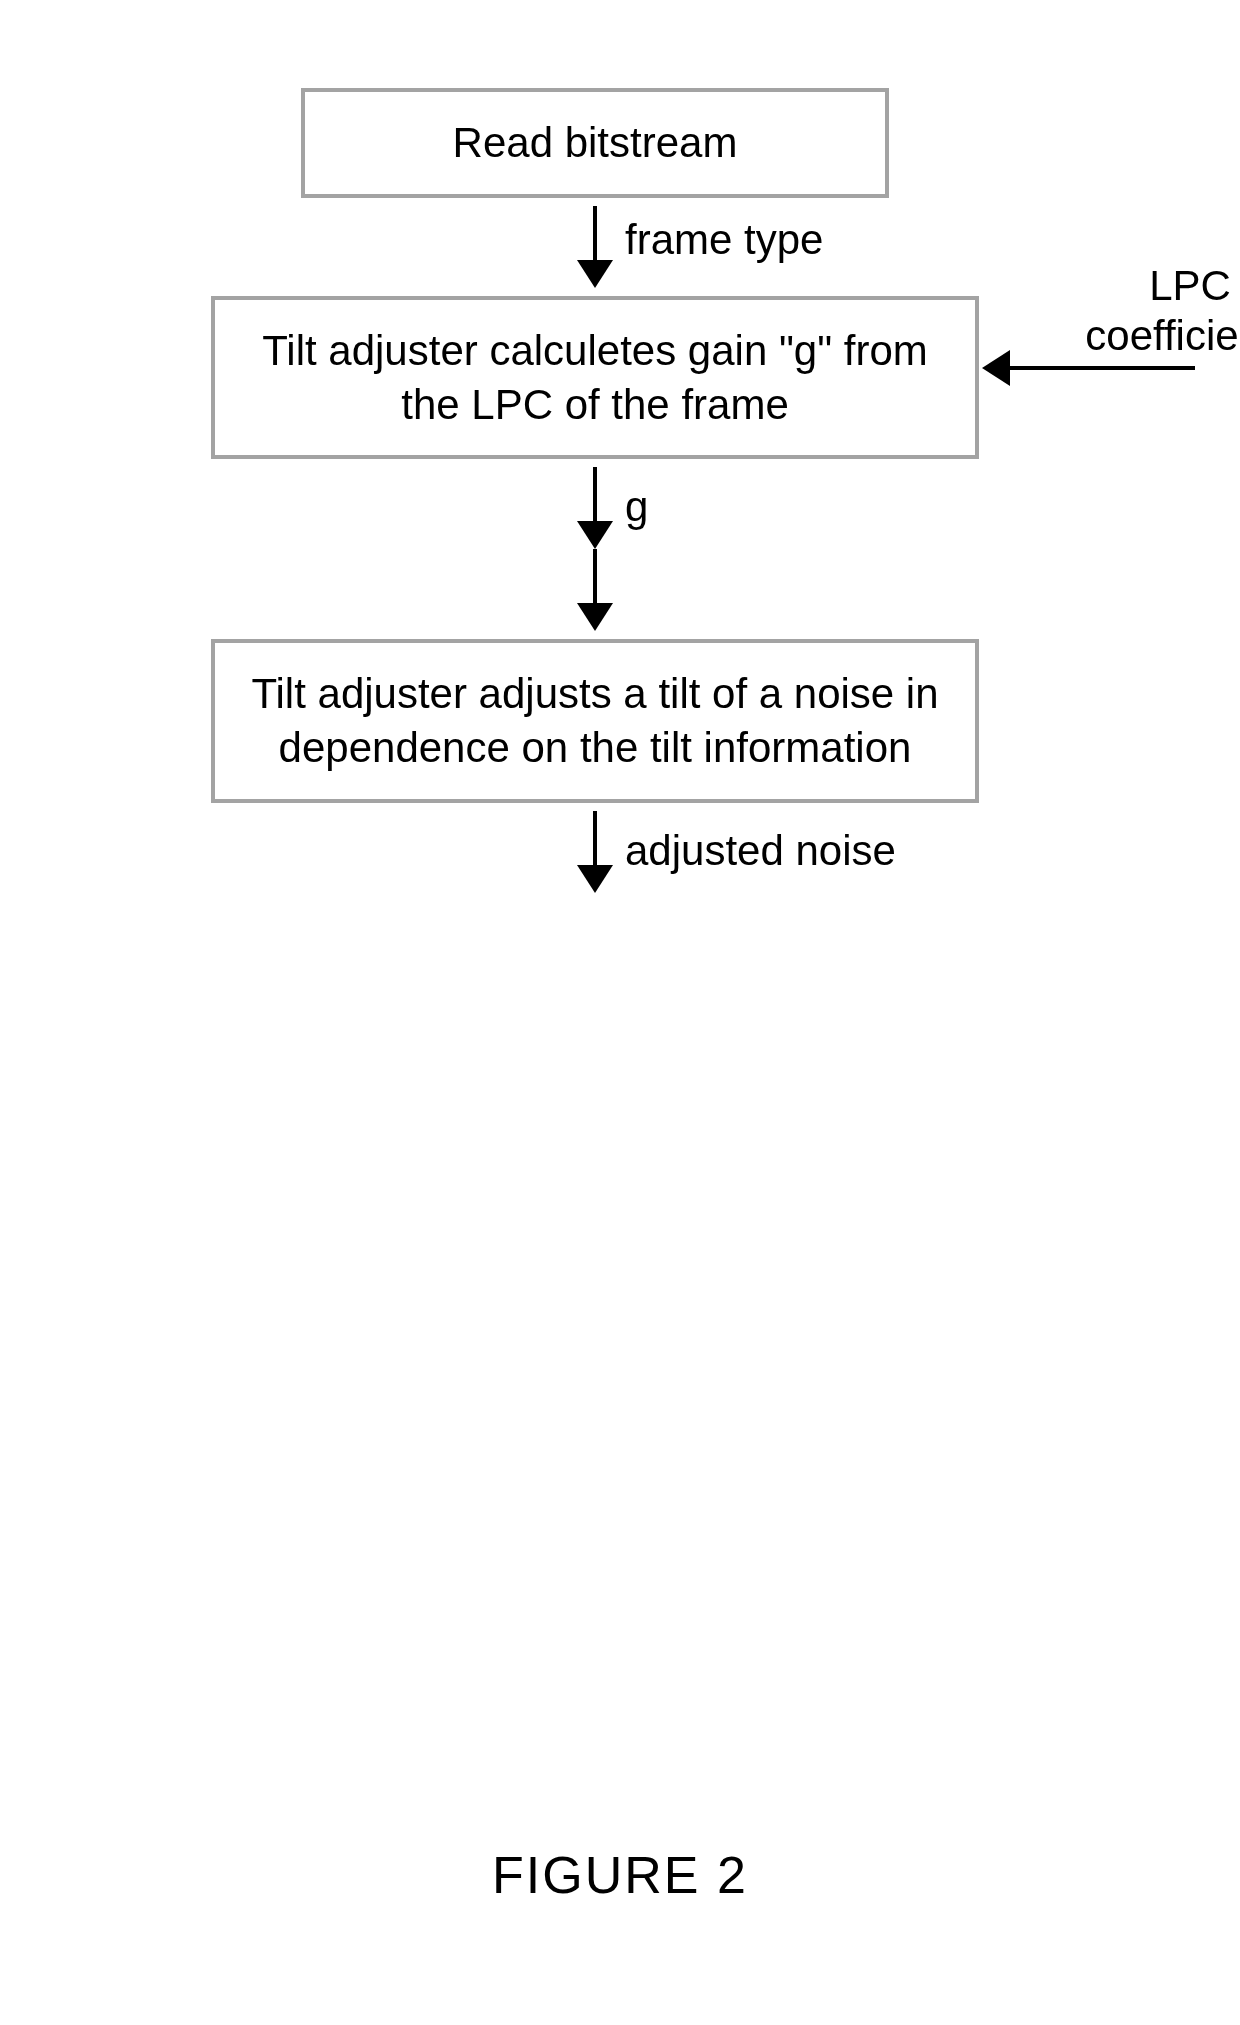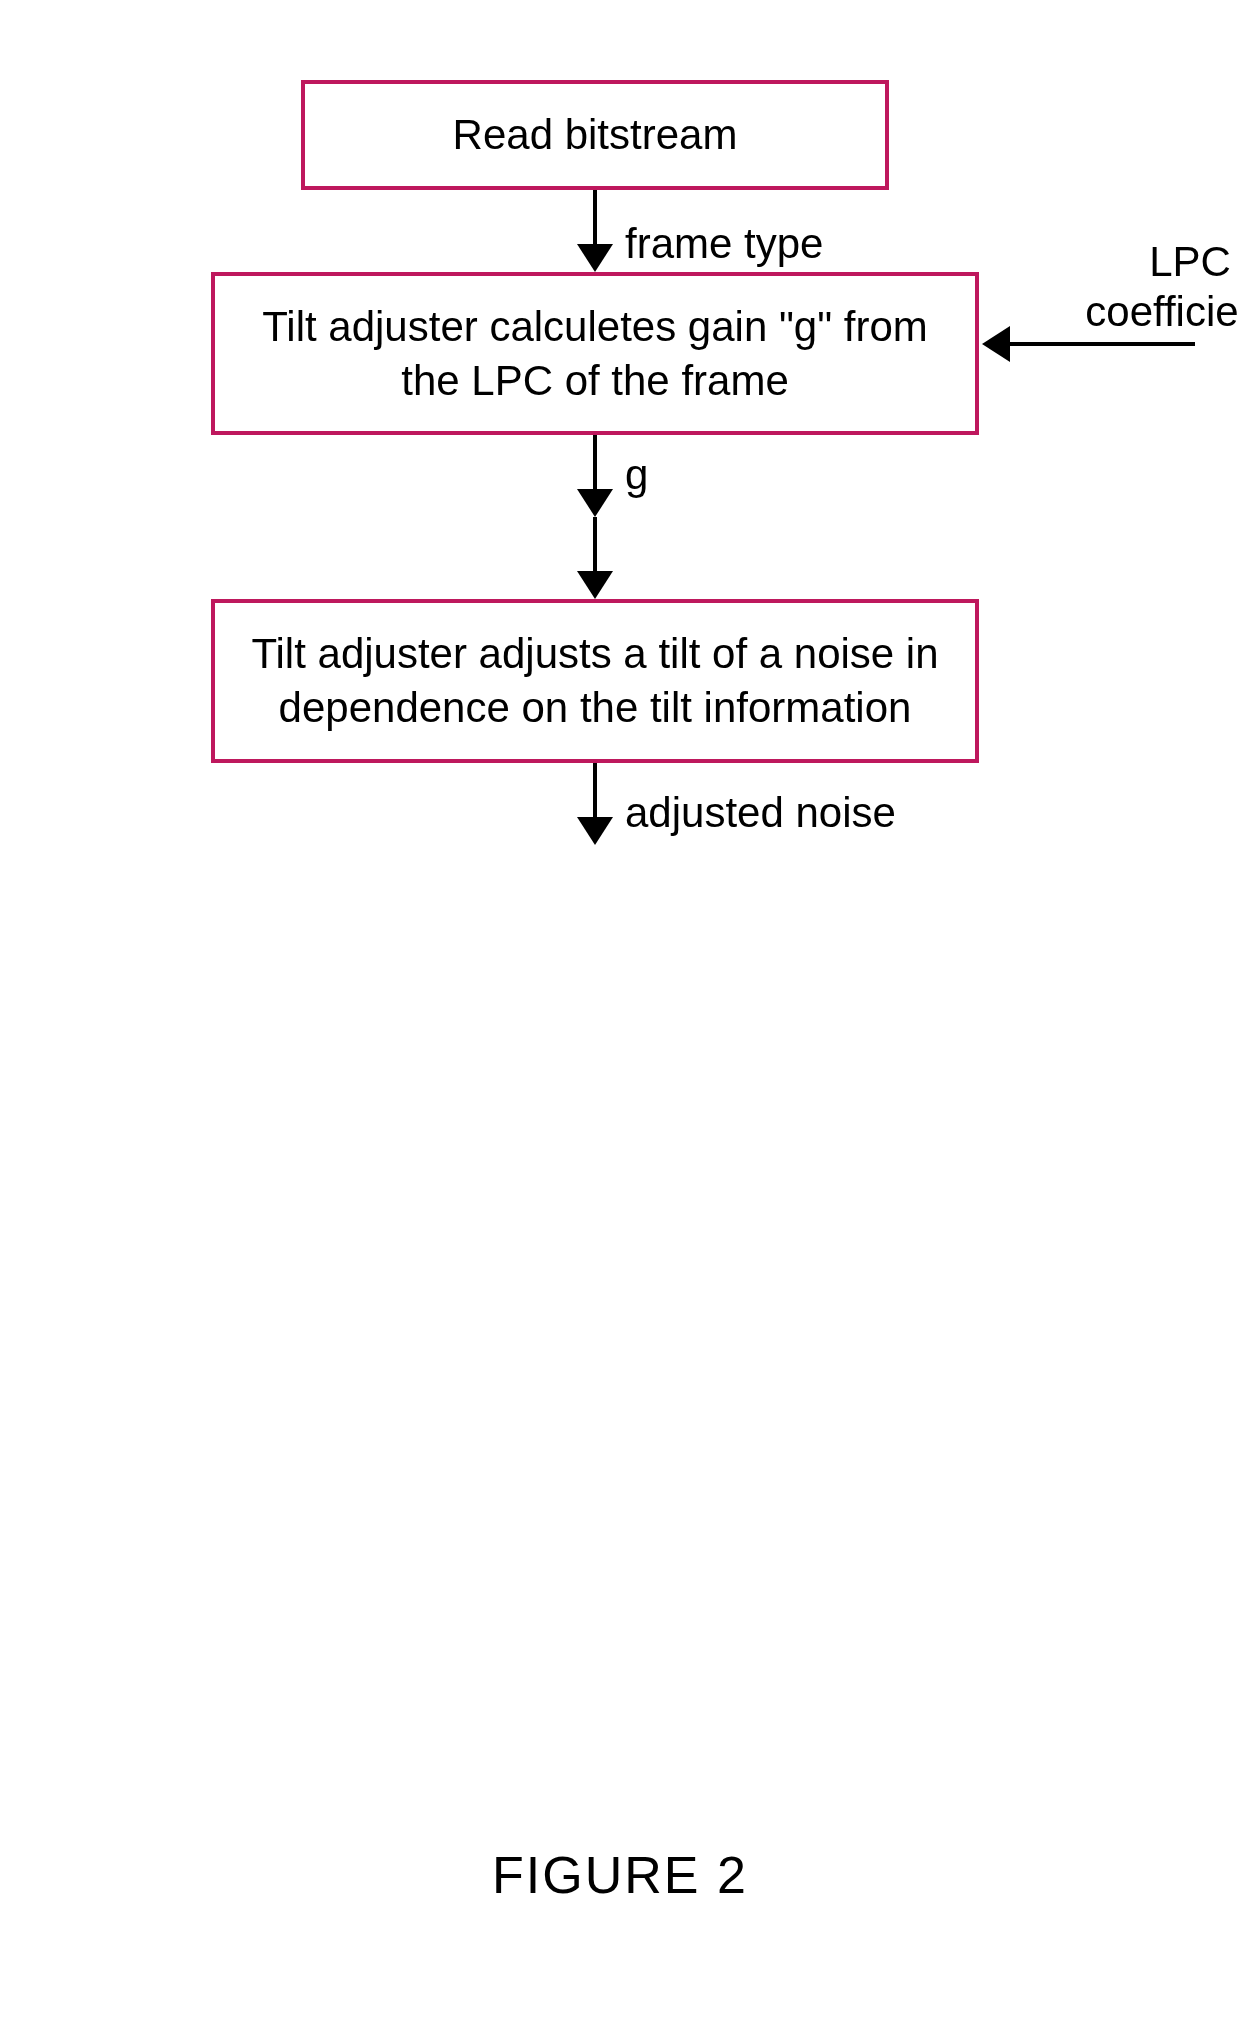--- a/index.html
+++ b/index.html
@@ -16,27 +16,27 @@
     box-sizing: border-box;
     padding-top: 40px;
   }
   .flow {
     position: absolute;
     left: 210px;
     top: 80px;
     width: 770px;
   }
   .box {
-    border: 4px solid #be185d;
+    border: 4px solid #a3a3a3;
     background: #ffffff;
     padding: 24px 20px;
     text-align: center;
     font-size: 42px;
     line-height: 1.28;
-    margin: 0 auto;
+    margin: 8px auto;
   }
   .w-small { width: 540px; }
   .w-large { width: 720px; }
   .arrow-block {
     position: relative;
     margin: 0 auto;
     text-align: left;
   }
   .arrow {
     position: relative;
@@ -103,21 +103,21 @@
 <div class="page">
 
   <div class="flow">
 
     <div class="box w-small">Read bitstream</div>
 
     <div class="arrow-block" style="width:540px;">
       <div class="arrow">
         <div class="arrow-line" style="height:56px;"></div>
         <div class="arrow-head"></div>
-        <div class="arrow-label" style="left:300px; top:28px;">frame type</div>
+        <div class="arrow-label" style="left:300px; top:8px;">frame type</div>
       </div>
     </div>
 
 
 
     <div style="position:relative;">
       <div class="box w-large">Tilt adjuster calculetes gain "g"
 from the LPC of the frame</div>
 
       <div class="h-arrow" style="top:70px;">
@@ -144,21 +144,21 @@
       </div>
     </div>
 
     <div class="box w-large">Tilt adjuster adjusts a tilt of a noise
 in dependence on the tilt information</div>
 
     <div class="arrow-block" style="width:720px;">
       <div class="arrow">
         <div class="arrow-line" style="height:56px;"></div>
         <div class="arrow-head"></div>
-        <div class="arrow-label" style="left:390px; top:24px;">adjusted noise</div>
+        <div class="arrow-label" style="left:390px; top:14px;">adjusted noise</div>
       </div>
     </div>
 
 
   </div>
 
   <div class="figure-caption">FIGURE 2</div>
 
 </div>
 

